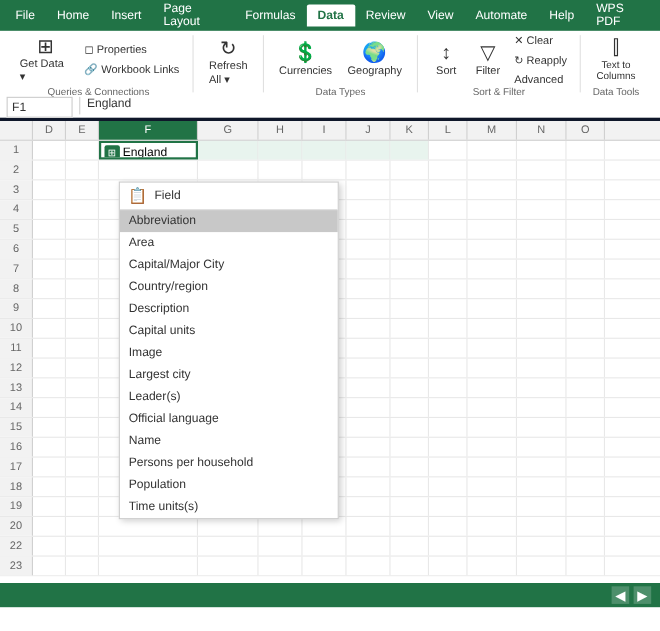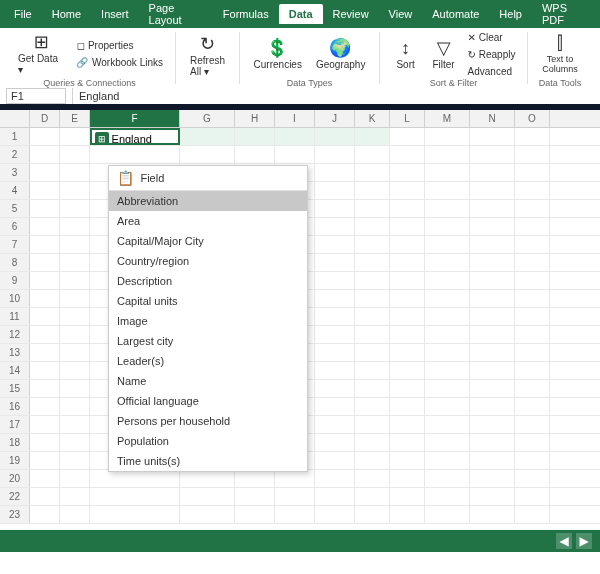--- a/index.html
+++ b/index.html
@@ -94,23 +94,22 @@
       display: flex;
       flex-direction: column;
       gap: 2px;
       justify-content: center;
       height: 44px;
     }
 
     
     .formula-bar {
       display: flex;
-      align-items: center;
       height: 22px;
-      border-bottom: 6px solid #0f172a;
+      border-bottom: 3px solid #0f172a;
       background: #fff;
       padding: 0 6px;
     }
     .name-box {
       width: 60px;
       border: 1px solid #ccc;
       font-size: 11px;
       padding: 1px 4px;
       color: #333;
       background: #fff;
@@ -731,22 +730,22 @@
     </div>
     <div class="dropdown-item highlighted">Abbreviation</div>
     <div class="dropdown-item">Area</div>
     <div class="dropdown-item">Capital/Major City</div>
     <div class="dropdown-item">Country/region</div>
     <div class="dropdown-item">Description</div>
     <div class="dropdown-item">Capital units</div>
     <div class="dropdown-item">Image</div>
     <div class="dropdown-item">Largest city</div>
     <div class="dropdown-item">Leader(s)</div>
+    <div class="dropdown-item">Official language</div>
     <div class="dropdown-item">Name</div>
-    <div class="dropdown-item">Official language</div>
     <div class="dropdown-item">Persons per household</div>
     <div class="dropdown-item">Population</div>
     <div class="dropdown-item">Time units(s)</div>
   </div>
 
   <div class="status-bar">
     <div class="status-scrollbar">
       <div class="scroll-btn">◀</div>
       <div class="scroll-btn">▶</div>
     </div>

